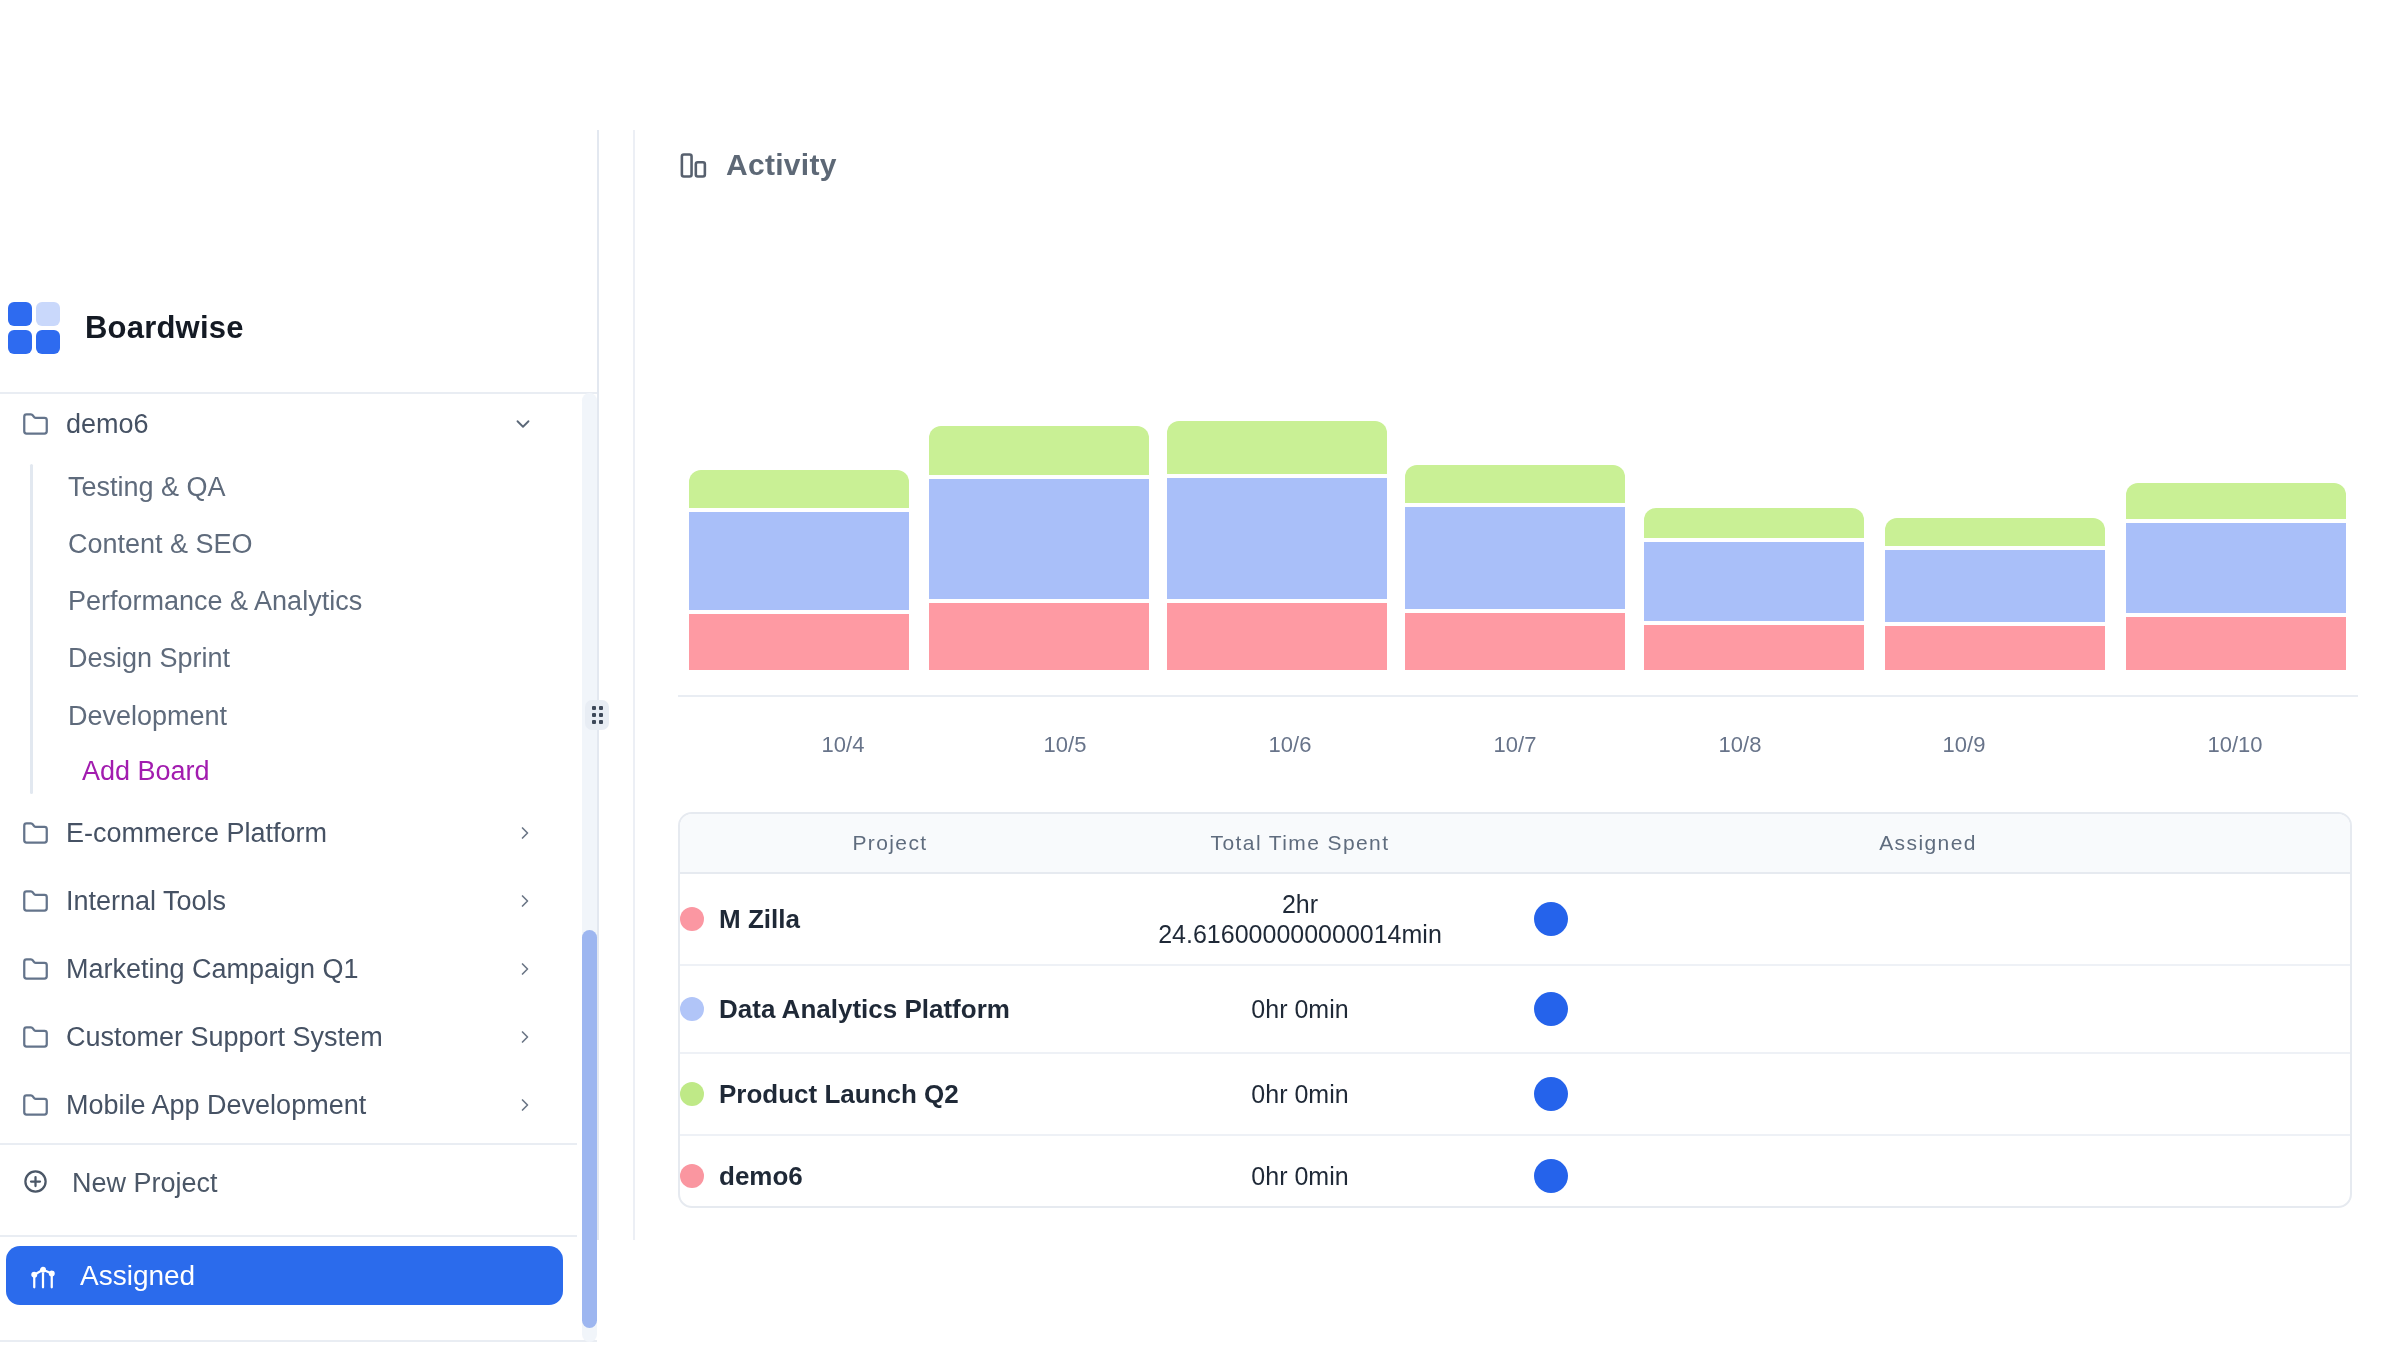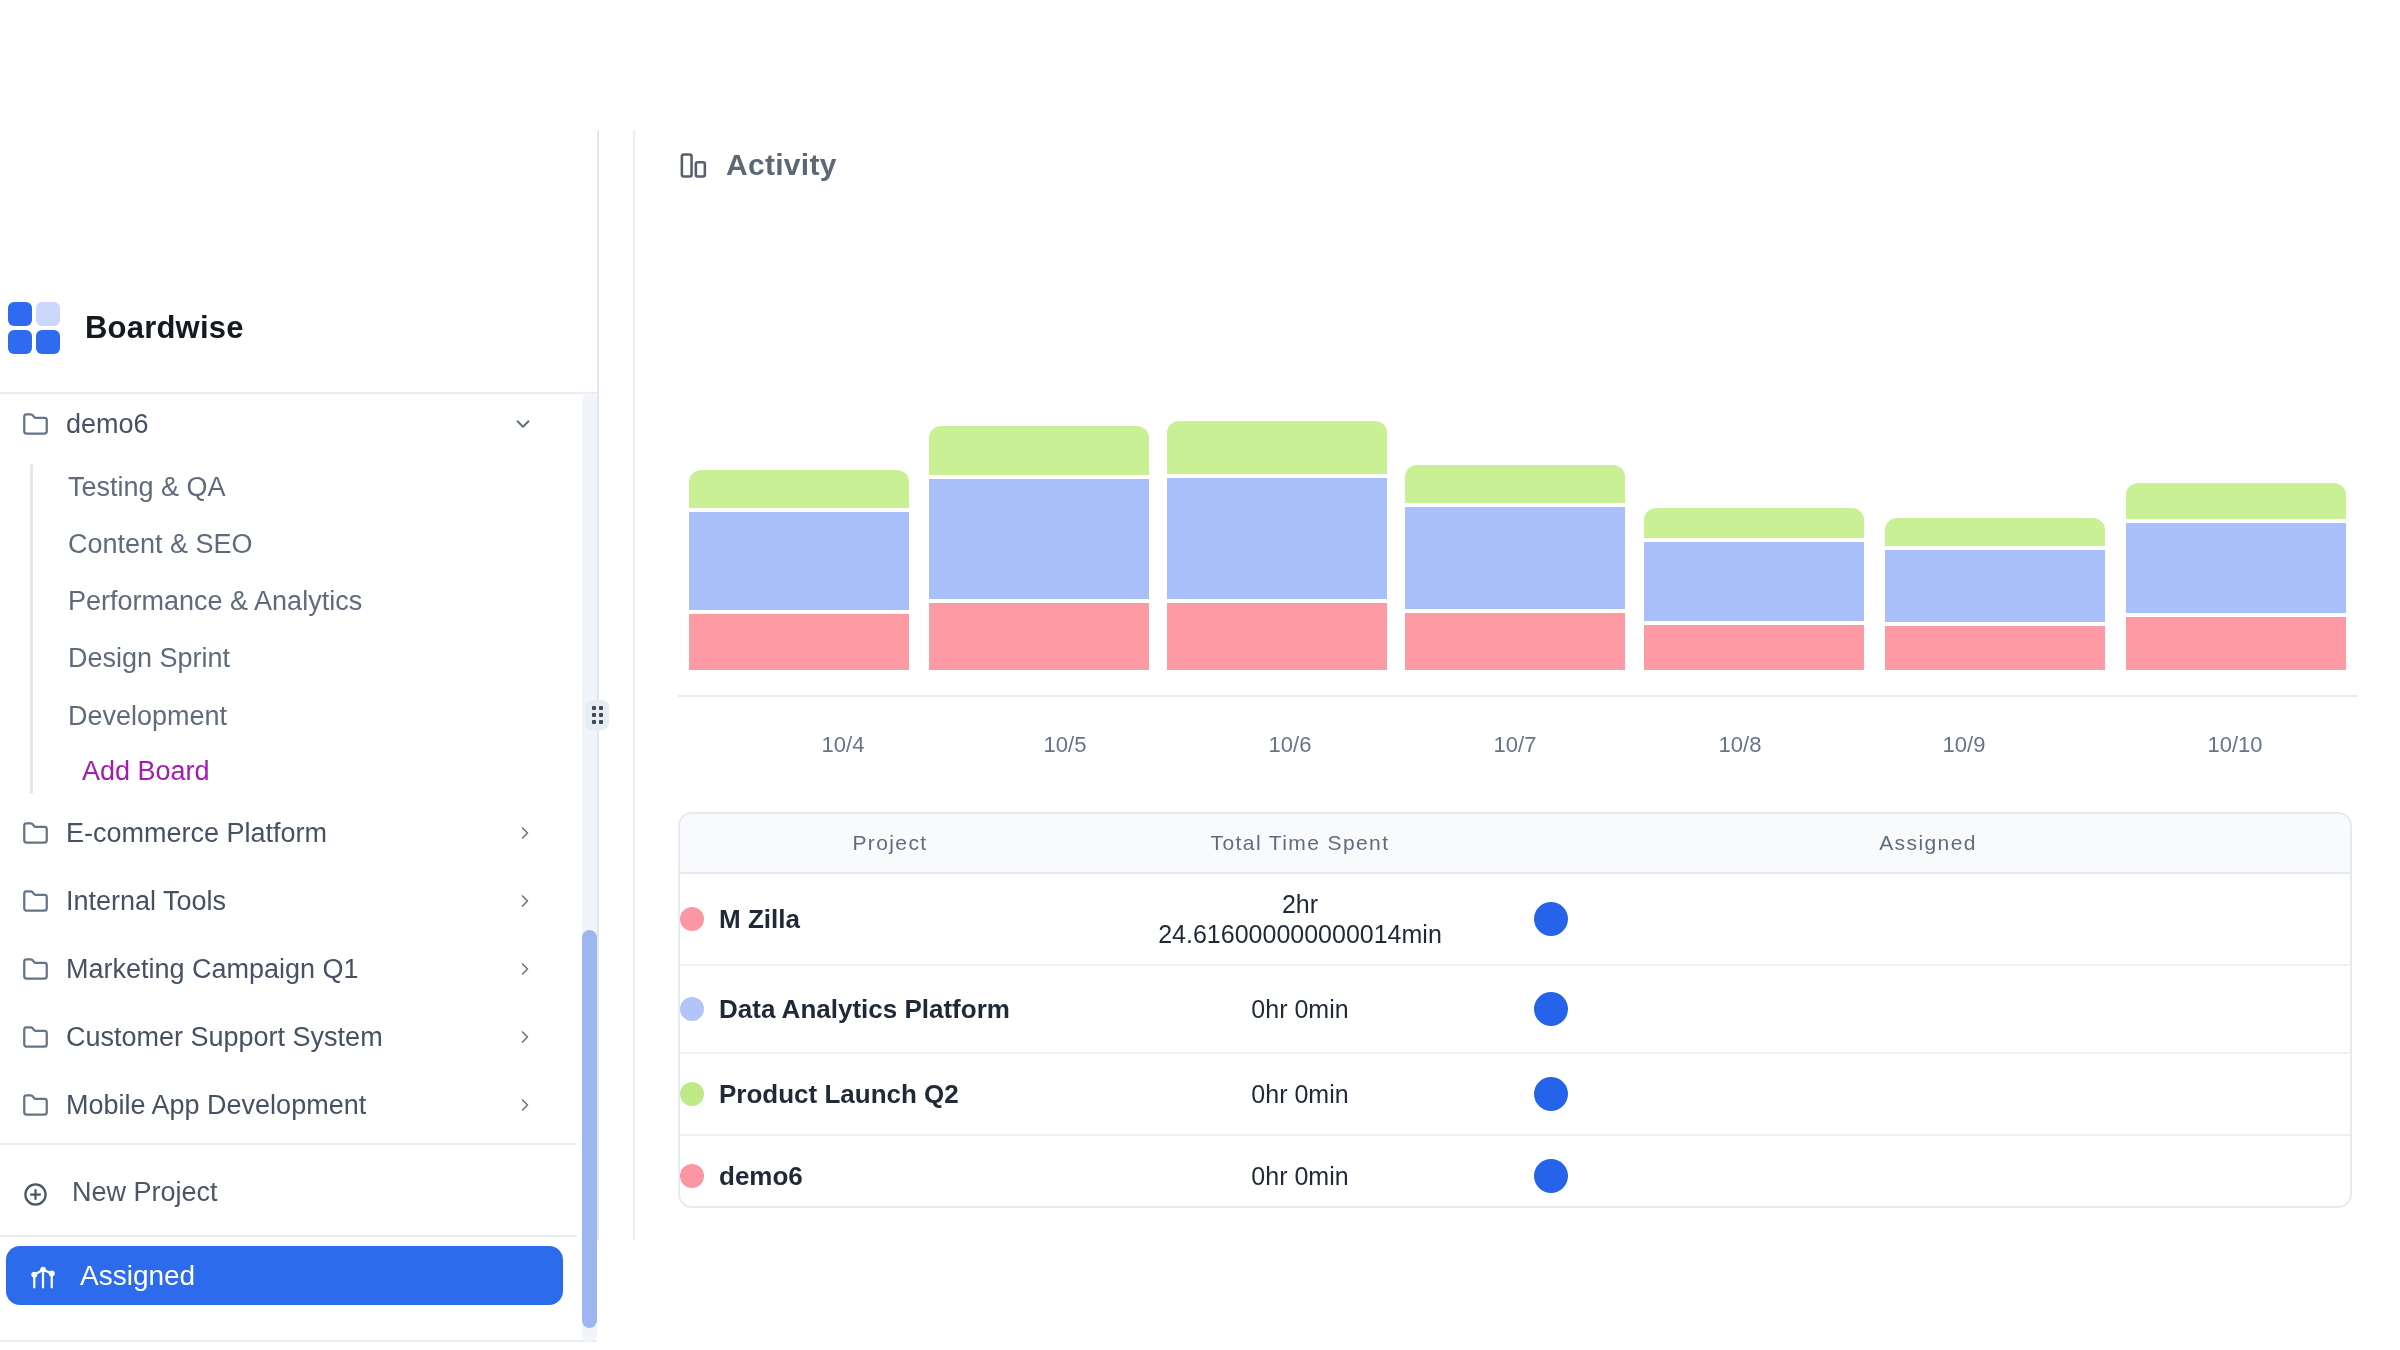--- a/index.html
+++ b/index.html
@@ -14,21 +14,21 @@
   .logo-text{margin-left:25px;font-size:31px;font-weight:700;color:#141a24;letter-spacing:.2px;}
   .sb-divider{position:absolute;left:0;height:2px;background:#e9edf3;}
   .srow{position:absolute;display:flex;align-items:center;height:40px;}
   .folder-ic{flex:0 0 auto;}
   .proj-lbl{margin-left:17px;font-size:27px;color:#465264;font-weight:500;}
   .sub-lbl{font-size:27px;color:#5f6b7c;}
   .chev{position:absolute;}
   .indent-line{position:absolute;left:30px;top:334px;width:3px;height:330px;background:#e2e8f0;border-radius:2px;}
   #addBoard{position:absolute;left:82px;top:621px;height:40px;display:flex;align-items:center;
             font-size:27px;font-weight:500;}
-  #newProj{position:absolute;left:22px;top:1038px;height:40px;display:flex;align-items:flex-end;}
+  #newProj{position:absolute;left:22px;top:1038px;height:40px;display:flex;align-items:flex-start;}
   #newProj span{margin-left:23px;font-size:27px;color:#4b5767;}
   #analyticsBtn{position:absolute;left:6px;top:1116px;width:557px;height:59px;border:none;border-radius:14px;
             display:flex;align-items:center;cursor:pointer;padding:0;}
   #analyticsBtn span{margin-left:22px;font-size:28px;font-weight:500;color:#ffffff;}
   #analyticsBtn svg{margin-left:22px;}
   
   #sbTrack{position:absolute;left:582px;top:263px;width:15px;height:949px;background:#f1f5fa;border-radius:8px;}
   #sbThumb{position:absolute;left:582px;top:800px;width:15px;height:398px;background:#9db6f0;border-radius:8px;}
   
   #vline2{position:absolute;left:633px;top:130px;width:2px;height:1110px;background:#eceff5;}

